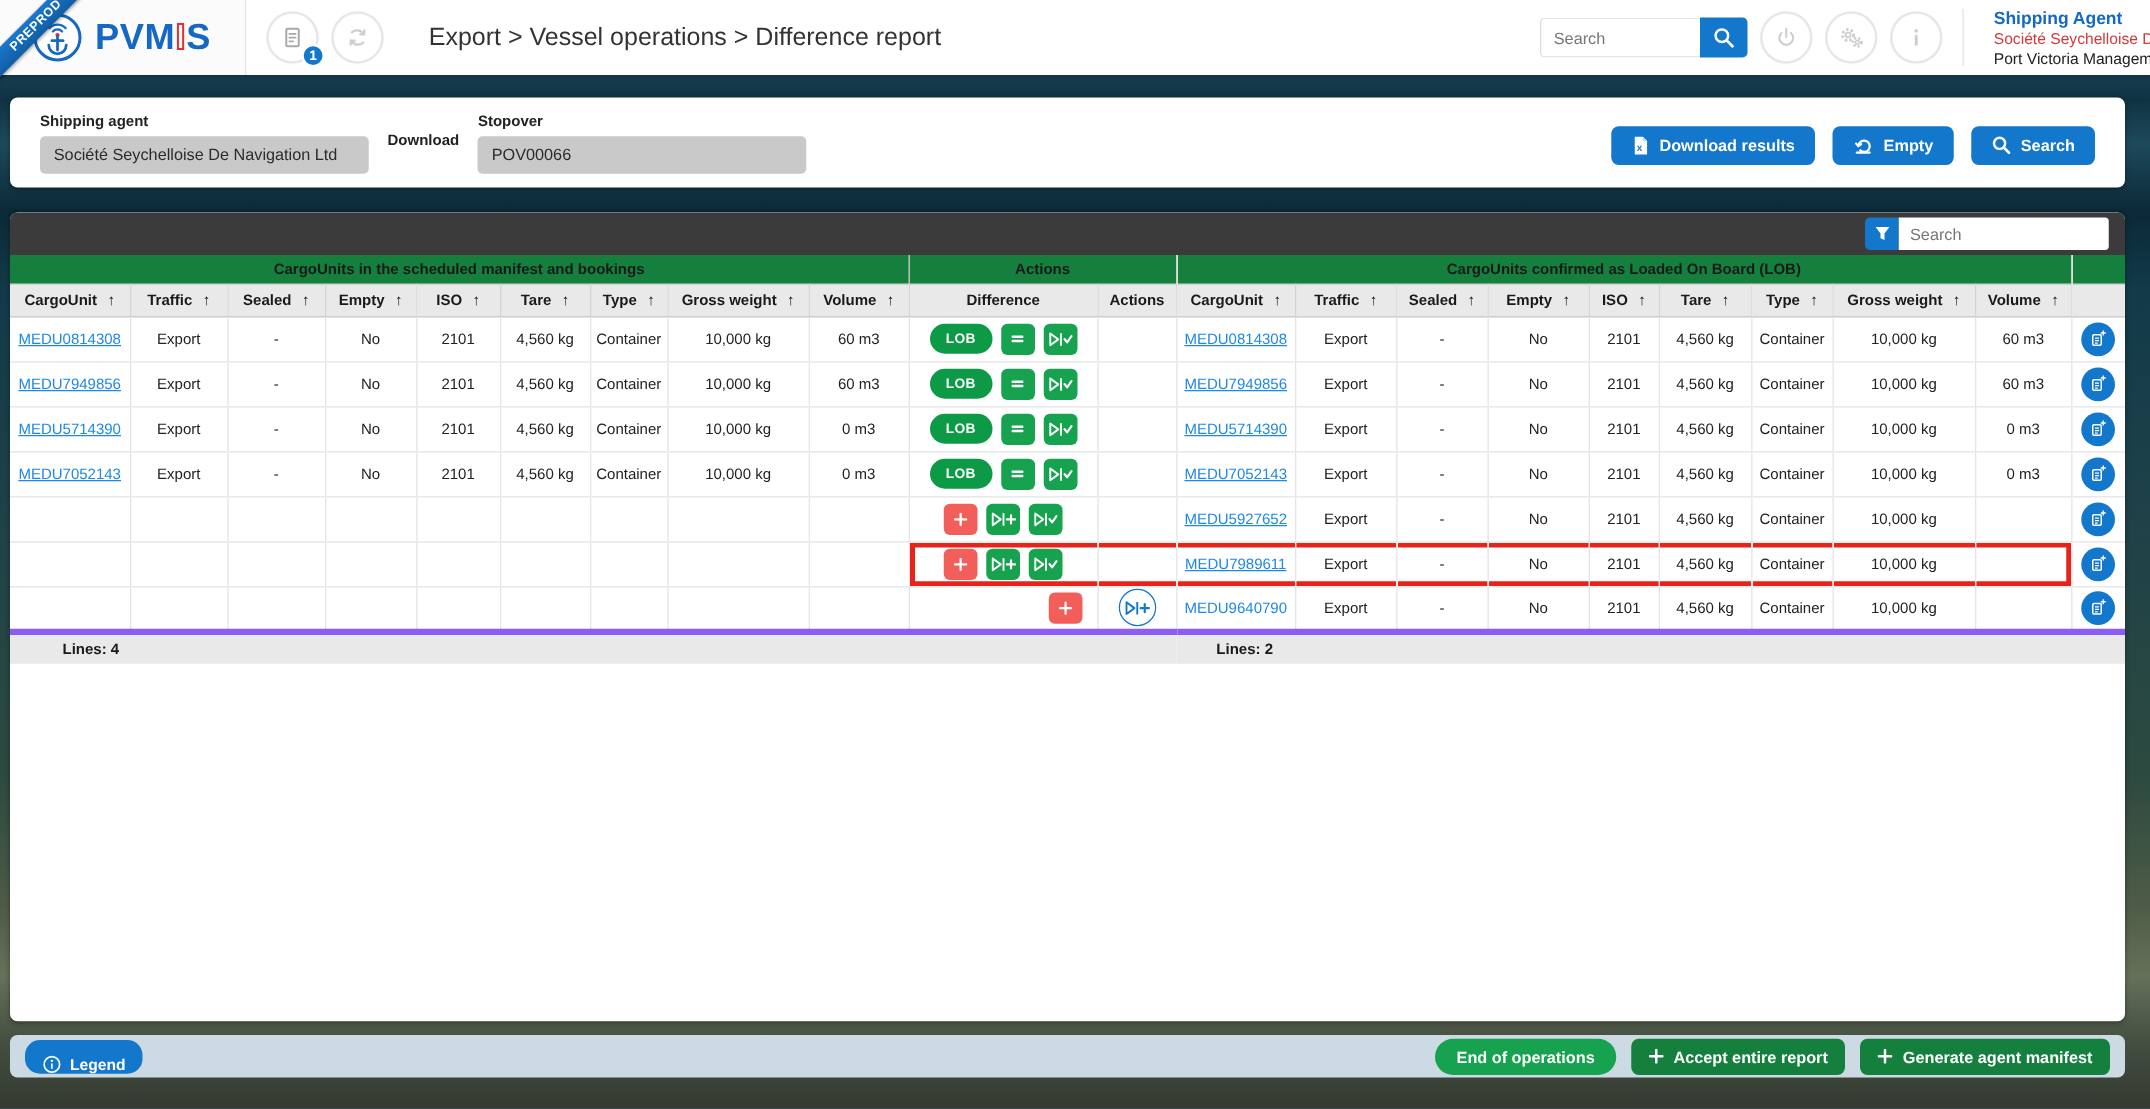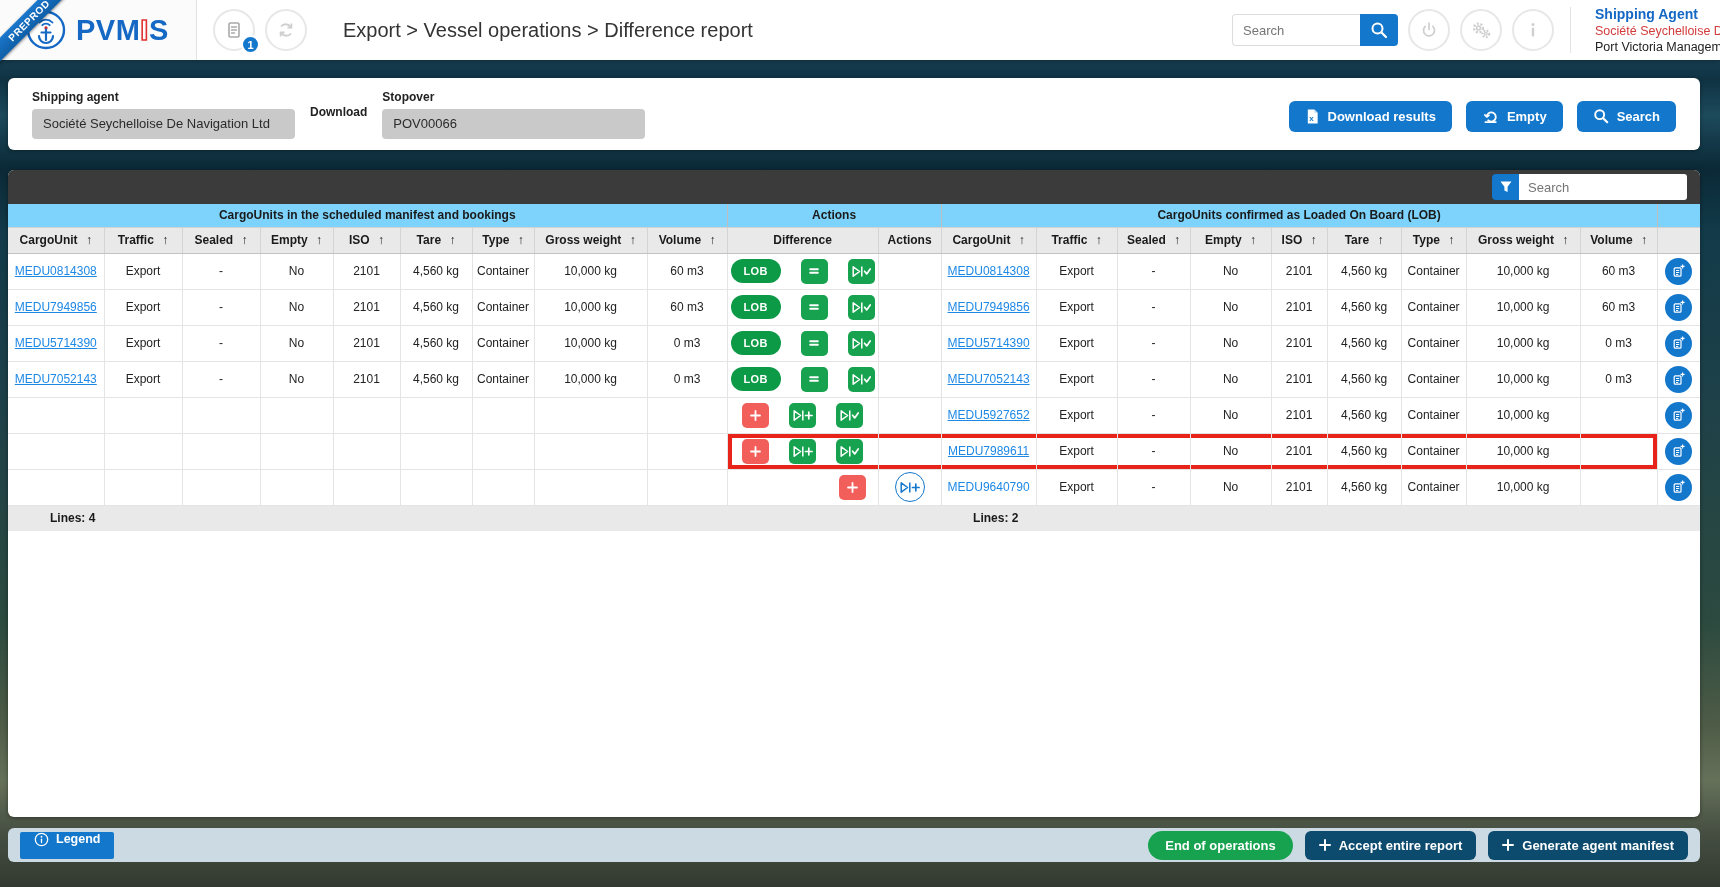--- a/index.html
+++ b/index.html
@@ -32,49 +32,49 @@
   .finput{width:263px;height:30px;background:#c9c9c9;border:none;border-radius:4px;padding:0 11px;font-size:13px;color:#2b2b2b}
   .fbtns{margin-left:auto;display:flex;gap:14px;align-self:center;margin-top:4px}
   .fbtn{height:31px;background:#1377cc;color:#fff;border:none;border-radius:6px;font-size:13px;font-weight:bold;display:flex;align-items:center;gap:8px;padding:0 16px;cursor:pointer}
   
   .tablepanel{position:absolute;top:170px;left:8px;width:1692px;height:647px;background:#fff;border-radius:6px;overflow:hidden;box-shadow:0 1px 4px rgba(0,0,0,.4);z-index:3}
   .ttoolbar{height:34px;background:#3b3b3b;display:flex;align-items:center;justify-content:flex-end;padding-right:13px}
   .funnelbtn{width:27px;height:26px;background:#1377cc;border:none;border-radius:4px 0 0 4px;display:flex;align-items:center;justify-content:center;cursor:pointer}
   .tsearch{width:168px;height:26px;border:none;border-radius:0 3px 3px 0;padding:0 9px;font-size:13px;color:#555;outline:none;background:#fff}
   table{width:100%;border-collapse:collapse;table-layout:fixed}
   th,td{font-size:12px;text-align:center;overflow:hidden;white-space:nowrap}
-  .grp{background:#7dd3fc;height:23px;font-weight:bold;color:#1a1a1a;border-bottom:1px solid #d2d2d2}
+  .grp{background:#15803d;height:23px;font-weight:bold;color:#1a1a1a;border-bottom:1px solid #d2d2d2}
   .gsep{border-left:1px solid #bdbdbd}
   .ch{background:#e9e9e9;height:26px;font-weight:bold;color:#1a1a1a;border-left:1px solid #d4d4d4;border-bottom:1px solid #c2c2c2}
   .ch:first-child{border-left:none}
   .arr{margin-left:5px;font-weight:bold}
   td.c{height:36px;border-bottom:1px solid #e4e4e4;border-left:1px solid #e4e4e4;color:#222;background:#fff}
   td.c:first-child{border-left:none}
   .g{color:#1fa05a}
   .lnk{color:#1e88e5;text-decoration:underline;cursor:pointer}
   .nound{text-decoration:none}
-  .dwrap{display:flex;align-items:flex-start;justify-content:center;gap:20px}
+  .dwrap{display:flex;align-items:flex-start;justify-content:center;gap:7px}
   .dright{justify-content:flex-end;padding-right:12px}
   .lobpill{background:#0d9a47;color:#fff;font-weight:bold;font-size:11px;border-radius:13px;padding:6px 13px;letter-spacing:.3px}
   .sq{width:27px;height:25px;border:none;border-radius:5px;display:inline-flex;align-items:center;justify-content:center;cursor:pointer}
   .sq.green{background:#17a24f}
   .sq.red{background:#f25f5b}
   .circbtn{width:30px;height:30px;border-radius:50%;border:1.6px solid #1377cc;background:transparent;display:inline-flex;align-items:center;justify-content:center;cursor:pointer}
   .editbtn{width:27px;height:27px;border-radius:50%;background:#1377cc;border:none;display:inline-flex;align-items:center;justify-content:center;cursor:pointer}
-  .flt{background:#e9e9e9;height:26px;font-weight:bold;color:#1a1a1a;text-align:left;padding-left:42px;border-top:1px solid #8b5cf6}
+  .flt{background:#e9e9e9;height:26px;font-weight:bold;color:#1a1a1a;text-align:left;padding-left:42px;border-top:5px solid #8b5cf6}
   .flt.fr{padding-left:32px}
   .hl{box-shadow:inset 0 4px 0 0 #e8231a, inset 0 -4px 0 0 #e8231a}
   .hl.hlf{box-shadow:inset 4px 0 0 0 #e8231a, inset 0 4px 0 0 #e8231a, inset 0 -4px 0 0 #e8231a}
   .hl.hll{box-shadow:inset -4px 0 0 0 #e8231a, inset 0 4px 0 0 #e8231a, inset 0 -4px 0 0 #e8231a}
   
   .botbar{position:absolute;top:828px;left:8px;width:1692px;height:34px;background:#ccdbe3;border-radius:6px;display:flex;align-items:center;padding:0 12px;z-index:4}
-  .legendbtn{height:27px;background:#1377cc;color:#fff;border:none;border-radius:2px;font-size:12.5px;font-weight:bold;display:flex;align-items:flex-start;gap:7px;padding:0 14px;cursor:pointer}
+  .legendbtn{height:27px;background:#1377cc;color:#fff;border:none;border-radius:12px;font-size:12.5px;font-weight:bold;display:flex;align-items:flex-end;gap:7px;padding:0 14px;cursor:pointer}
   .rightbtns{margin-left:auto;display:flex;gap:12px;align-items:flex-end}
   .greenpill{height:29px;background:#17a24f;color:#fff;border:none;border-radius:15px;font-size:13px;font-weight:bold;padding:0 17px;cursor:pointer}
-  .bluebtn{height:29px;background:#0c4a6e;color:#fff;border:none;border-radius:6px;font-size:13px;font-weight:bold;display:flex;align-items:center;gap:8px;padding:0 14px;cursor:pointer}
+  .bluebtn{height:29px;background:#15803d;color:#fff;border:none;border-radius:6px;font-size:13px;font-weight:bold;display:flex;align-items:center;gap:8px;padding:0 14px;cursor:pointer}
 </style>
 </head>
 <body>
 
 <div class="bg"></div>
 <div class="ribbon">PREPROD</div>
 
 <header class="topbar">
   <div class="logo-sec">
     <svg width="40" height="40" viewBox="0 0 40 40">

